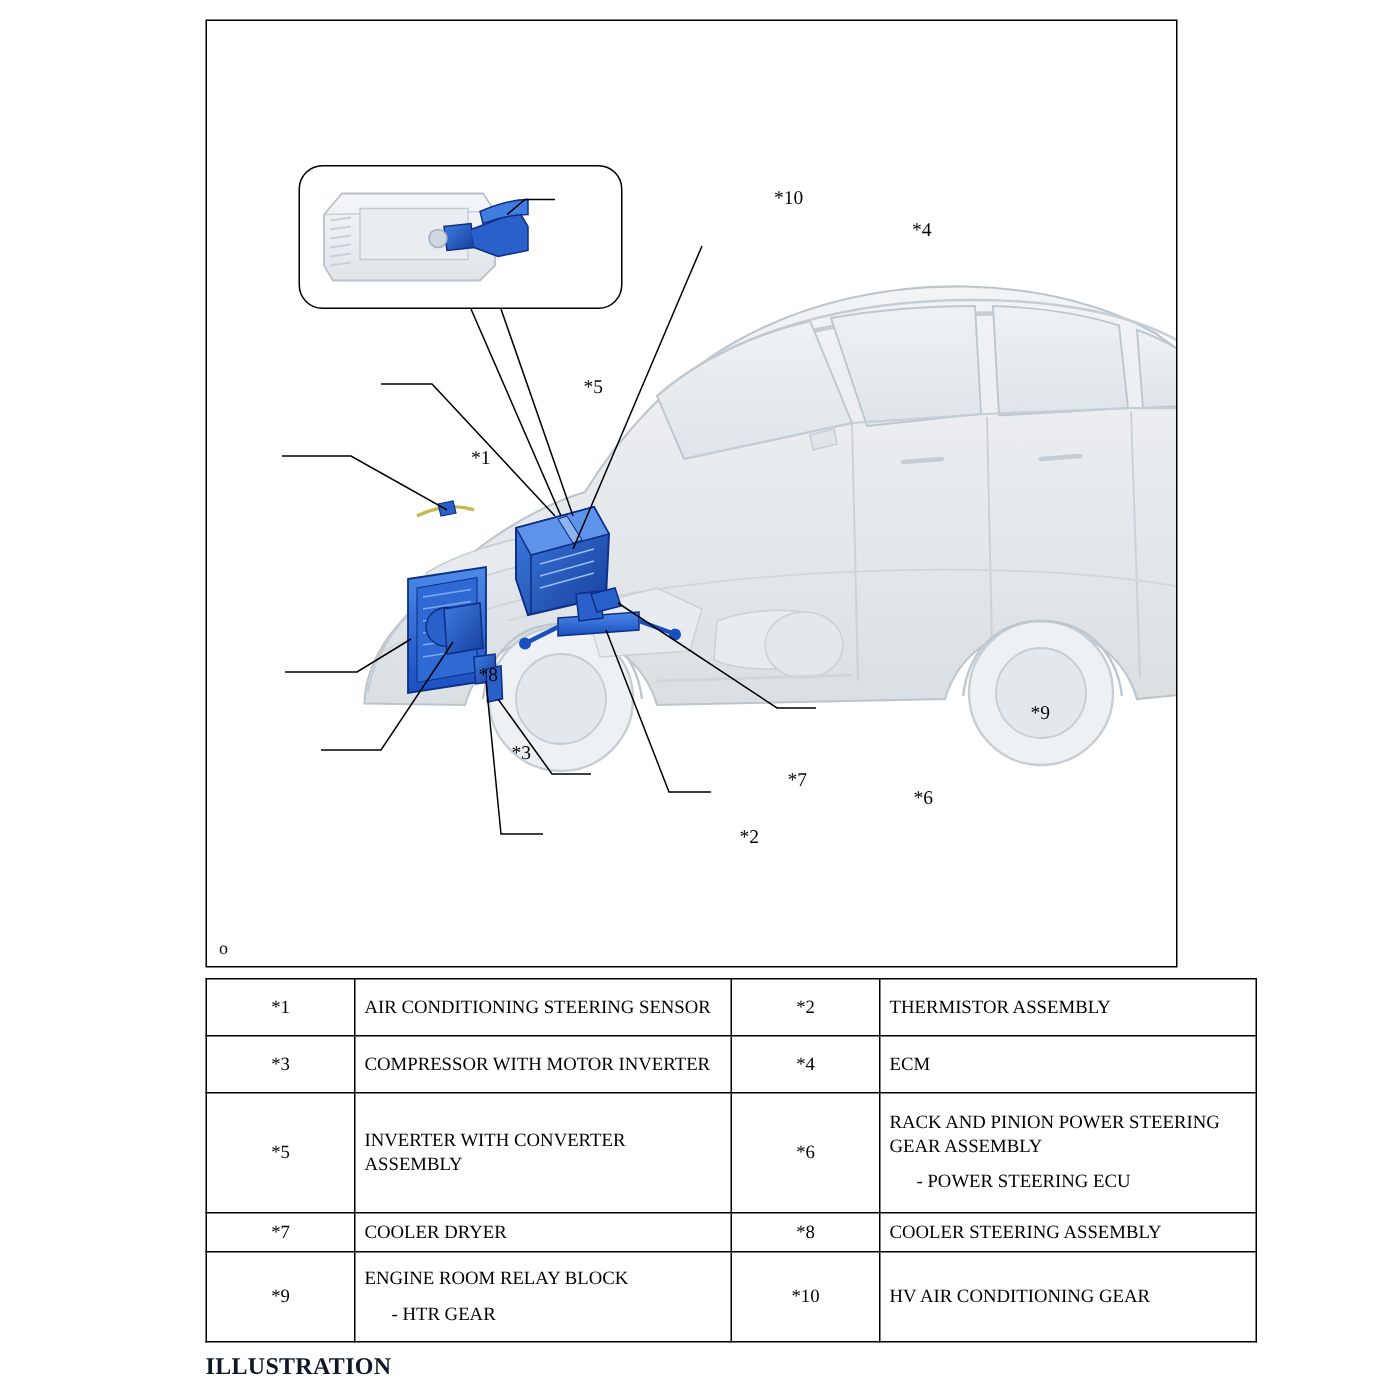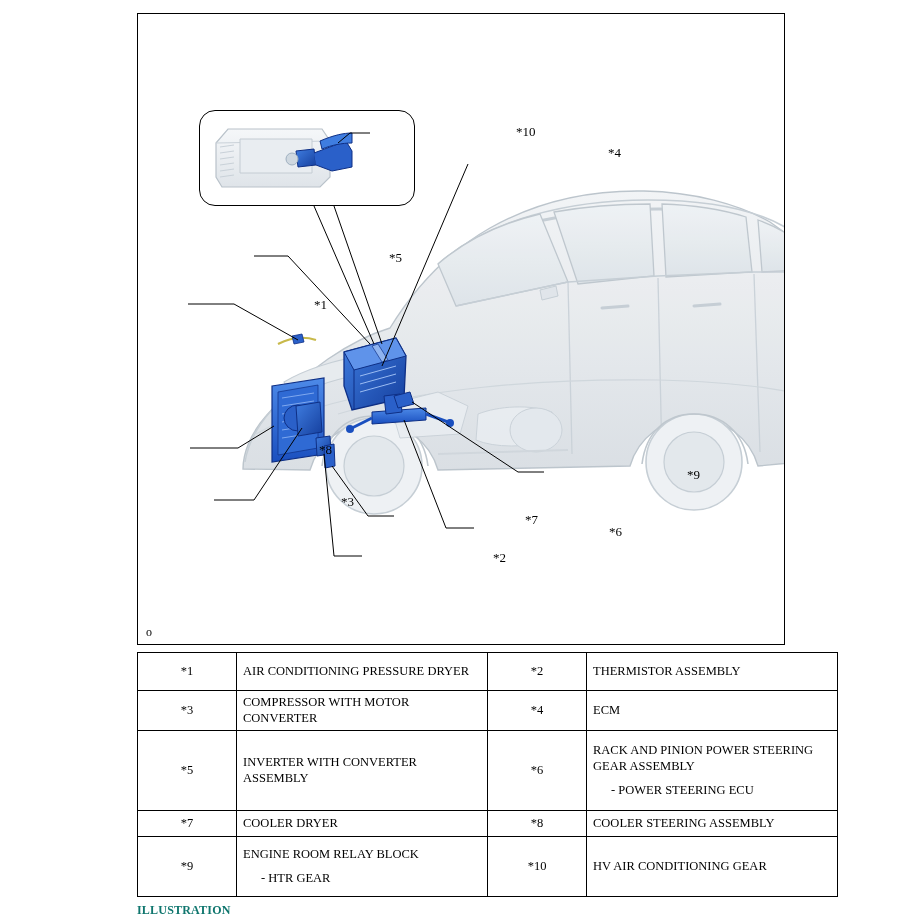--- a/index.html
+++ b/index.html
@@ -95,22 +95,22 @@
     padding-left: 18px;
   }
 
   
   .footer-label {
     position: absolute;
     left: 137px;
     top: 903px;
     font-family: "Liberation Serif", serif;
     font-weight: bold;
-    font-size: 12px;
-    color: #0f766e;
+    font-size: 16px;
+    color: #0f172a;
     letter-spacing: 0.2px;
   }
 
   svg { display: block; }
 </style>
 </head>
 <body>
 
 <div class="page">
 
@@ -315,27 +315,27 @@
     <span class="callout" style="left:471px; top:510px;">*6</span>
     <span class="callout" style="left:549px; top:453px;">*9</span>
 
     <span class="origin-mark">o</span>
   </div>
 
   <table class="legend-table">
     <tbody>
       <tr style="height:38px;">
         <td class="num">*1</td>
-        <td class="txt">AIR CONDITIONING PRESSURE DRYER</td>
+        <td class="txt">AIR CONDITIONING STEERING SENSOR</td>
         <td class="num">*2</td>
         <td class="txt">THERMISTOR ASSEMBLY</td>
       </tr>
       <tr style="height:38px;">
         <td class="num">*3</td>
-        <td class="txt">COMPRESSOR WITH MOTOR CONVERTER</td>
+        <td class="txt">COMPRESSOR WITH MOTOR INVERTER</td>
         <td class="num">*4</td>
         <td class="txt">ECM</td>
       </tr>
       <tr style="height:80px;">
         <td class="num">*5</td>
         <td class="txt">INVERTER WITH CONVERTER ASSEMBLY</td>
         <td class="num">*6</td>
         <td class="txt">
           <span>RACK AND PINION POWER STEERING GEAR ASSEMBLY</span>
           <span class="sub-line">- POWER STEERING ECU</span>

